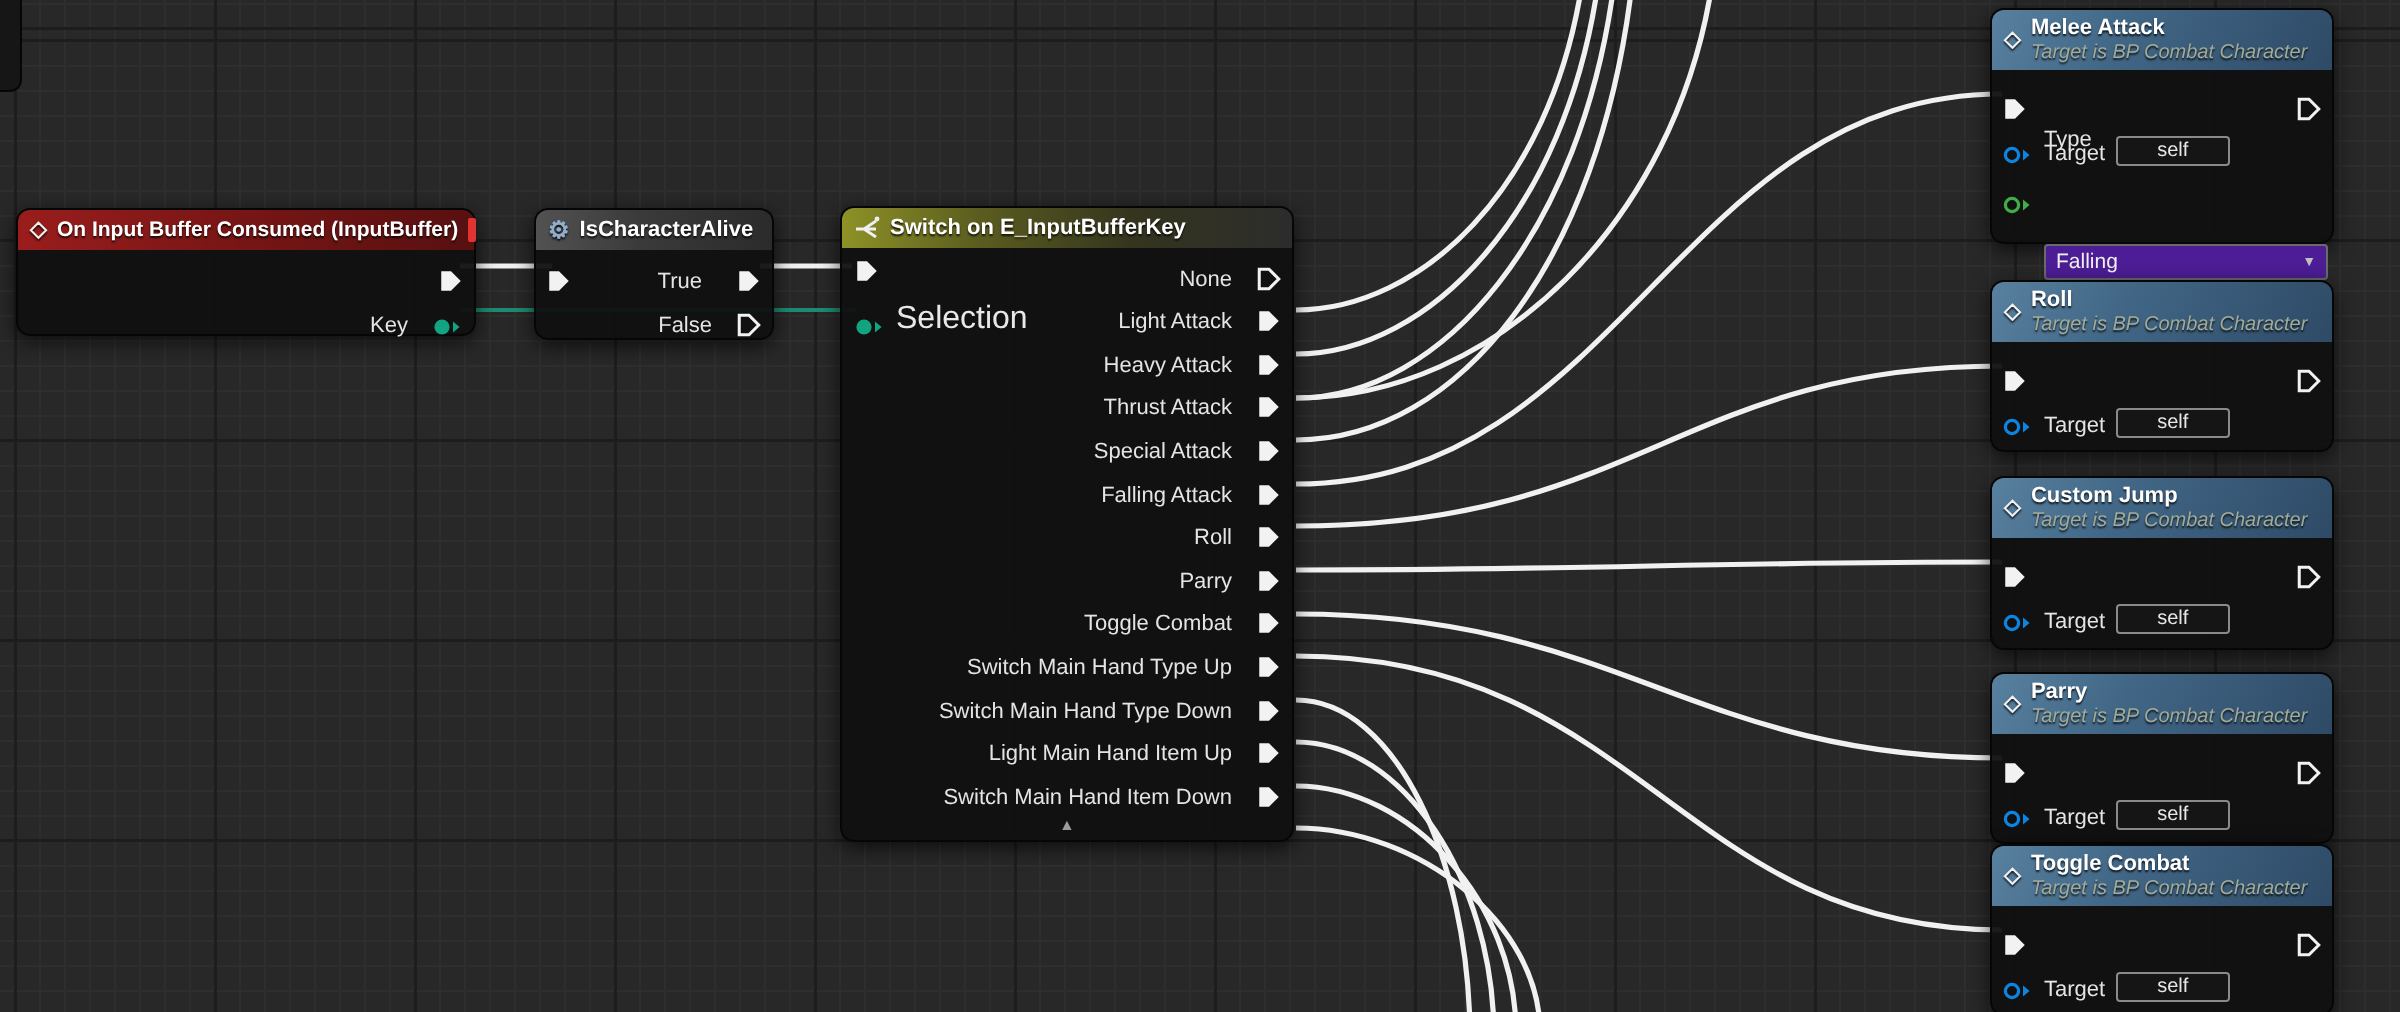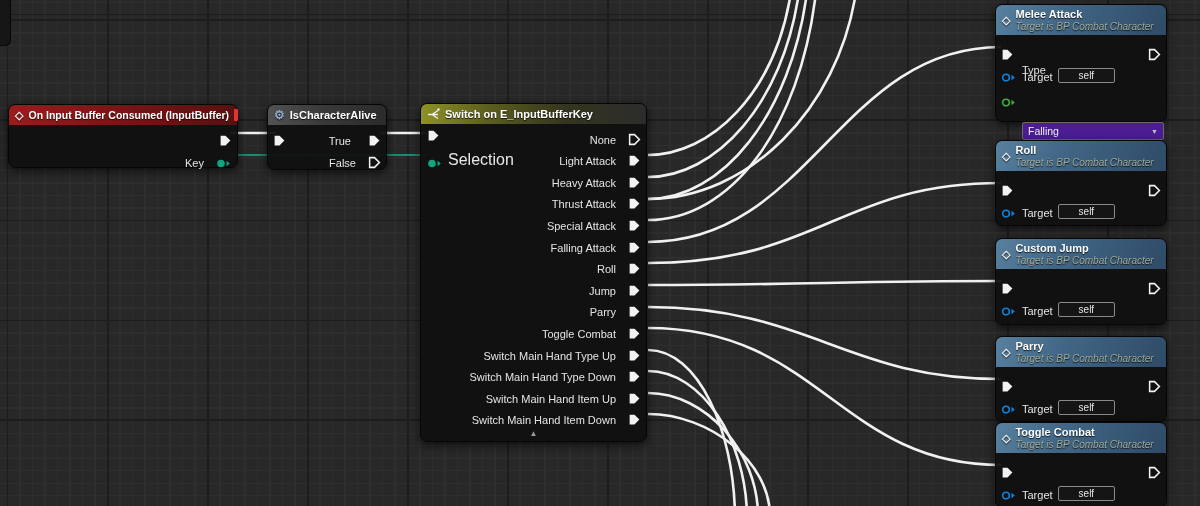--- a/index.html
+++ b/index.html
@@ -187,26 +187,20 @@
               <path d="M1.5,1.5 L6,1.5 L10.5,6 L6,10.5 L1.5,10.5 Z"></path>
             </svg>
           </div>
           <div class="pin-row row-right" style="height: 21.6px;">
             <span class="lbl">Roll</span>
             <svg class="exec-pin" viewBox="0 0 12 12">
               <path d="M1.5,1.5 L6,1.5 L10.5,6 L6,10.5 L1.5,10.5 Z"></path>
             </svg>
           </div>
           <div class="pin-row row-right" style="height: 21.6px;">
-            <span class="lbl">Jump</span>
-            <svg class="exec-pin" viewBox="0 0 12 12">
-              <path d="M1.5,1.5 L6,1.5 L10.5,6 L6,10.5 L1.5,10.5 Z"></path>
-            </svg>
-          </div>
-          <div class="pin-row row-right" style="height: 21.6px;">
             <span class="lbl">Parry</span>
             <svg class="exec-pin" viewBox="0 0 12 12">
               <path d="M1.5,1.5 L6,1.5 L10.5,6 L6,10.5 L1.5,10.5 Z"></path>
             </svg>
           </div>
           <div class="pin-row row-right" style="height: 21.6px;">
             <span class="lbl">Toggle Combat</span>
             <svg class="exec-pin" viewBox="0 0 12 12">
               <path d="M1.5,1.5 L6,1.5 L10.5,6 L6,10.5 L1.5,10.5 Z"></path>
             </svg>
@@ -217,21 +211,21 @@
               <path d="M1.5,1.5 L6,1.5 L10.5,6 L6,10.5 L1.5,10.5 Z"></path>
             </svg>
           </div>
           <div class="pin-row row-right" style="height: 21.6px;">
             <span class="lbl">Switch Main Hand Type Down</span>
             <svg class="exec-pin" viewBox="0 0 12 12">
               <path d="M1.5,1.5 L6,1.5 L10.5,6 L6,10.5 L1.5,10.5 Z"></path>
             </svg>
           </div>
           <div class="pin-row row-right" style="height: 21.6px;">
-            <span class="lbl">Switch Main Hand Item Up</span>
+            <span class="lbl">Light Main Hand Item Up</span>
             <svg class="exec-pin" viewBox="0 0 12 12">
               <path d="M1.5,1.5 L6,1.5 L10.5,6 L6,10.5 L1.5,10.5 Z"></path>
             </svg>
           </div>
           <div class="pin-row row-right" style="height: 21.6px;">
             <span class="lbl">Switch Main Hand Item Down</span>
             <svg class="exec-pin" viewBox="0 0 12 12">
               <path d="M1.5,1.5 L6,1.5 L10.5,6 L6,10.5 L1.5,10.5 Z"></path>
             </svg>
           </div>

